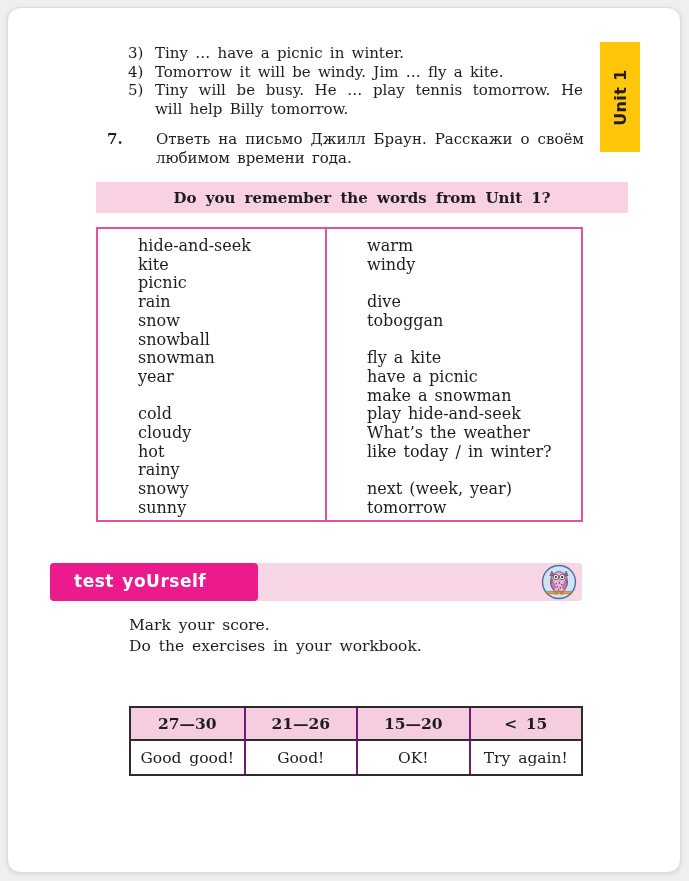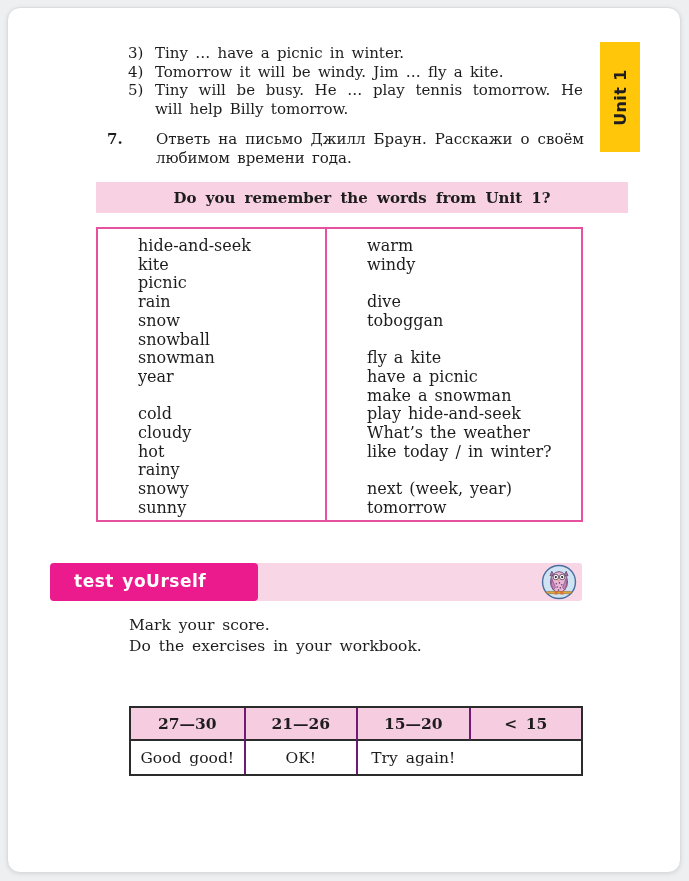--- a/index.html
+++ b/index.html
@@ -236,16 +236,17 @@
     <div>Mark your score.</div>
     <div>Do the exercises in your workbook.</div>
   </div>
 
   <div class="score-table">
     <div class="score-cell hdr">27—30</div>
     <div class="score-cell hdr">21—26</div>
     <div class="score-cell hdr">15—20</div>
     <div class="score-cell hdr">&lt; 15</div>
     <div class="score-cell">Good good!</div>
+    <div class="score-cell">Good!</div>
     <div class="score-cell">OK!</div>
     <div class="score-cell">Try again!</div>
   </div>
 </div>
 
 </body></html>

